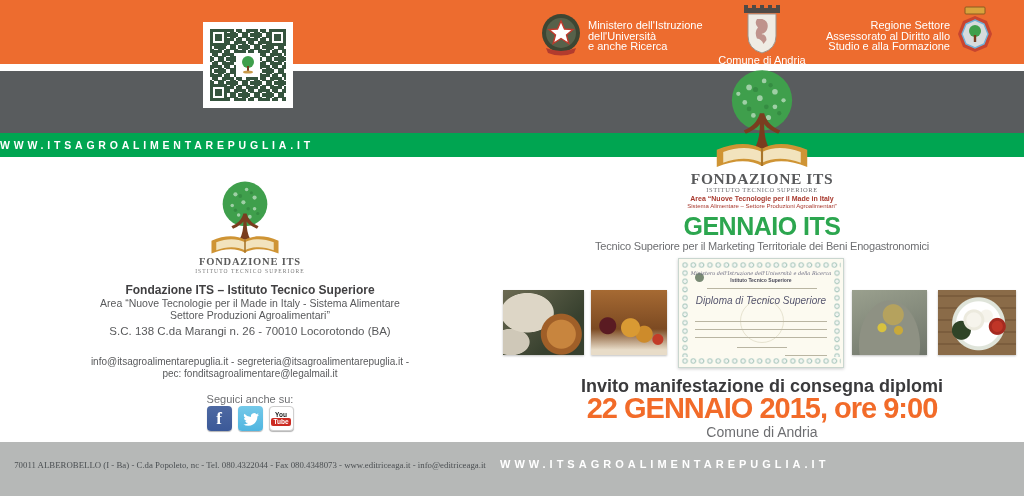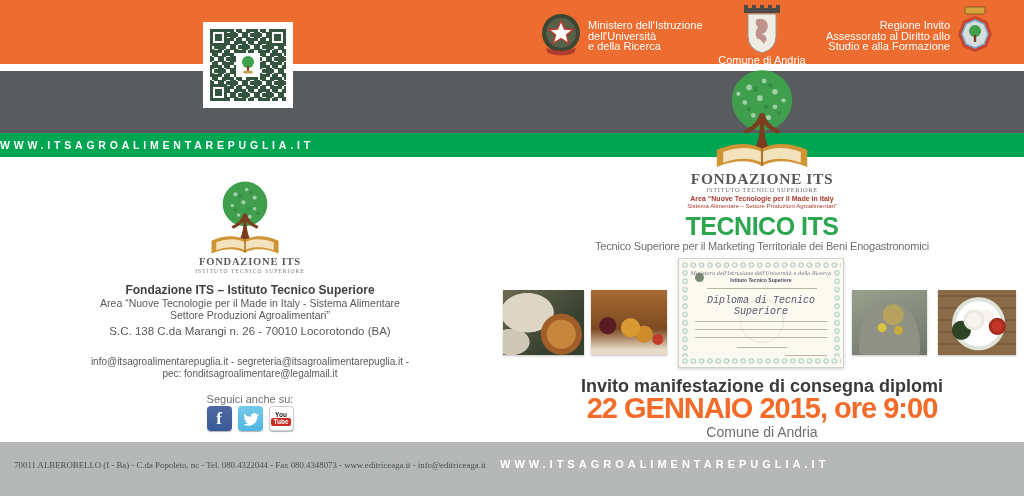--- a/index.html
+++ b/index.html
@@ -112,21 +112,21 @@
     background:radial-gradient(circle at 4px 4px, #f1f5f1 1.4px, #a9c6ba 2px, #d8e5de 2.8px, rgba(0,0,0,0) 3.4px) 0 0/8px 8.3px repeat;}
   .cert-line{position:absolute;height:1px;background:#b9b5a2;}
   .cert-watermark{position:absolute;left:61px;top:40px;width:44px;height:44px;border-radius:50%;
     border:1px solid #ddd8c2;opacity:.7;}
   .cert-seal{position:absolute;left:16px;top:14px;width:9px;height:9px;border-radius:50%;background:#61765e;opacity:.85;}
   .cert-t1{position:absolute;left:0;right:0;top:11px;text-align:center;font-size:5px;
     font-style:italic;font-family:"DejaVu Serif",serif;color:#6a6a80;}
   .cert-t2{position:absolute;left:0;right:0;top:18px;text-align:center;font-size:5px;
     font-weight:bold;color:#4a4a5a;}
   .cert-title{position:absolute;left:0;right:0;top:36px;text-align:center;font-size:10px;
-    font-style:italic;font-family:Liberation Mono, monospace;color:#55556e;}
+    font-style:italic;font-family:Liberation Sans, sans-serif;color:#55556e;}
   
   .f-name{top:448px;font-size:9.5px;font-weight:bold;color:#44484a;}
   .f-details{top:460px;font-size:8.8px;color:#4b4f52;}
 </style>
 </head>
 <body>
 
 <div class="canvas">
 
   <div class="band band-orange"></div>
@@ -136,32 +136,32 @@
 
   <svg class="emblem" style="left:540px;top:11px;" width="42" height="48" viewBox="0 0 42 48">
     <circle cx="21" cy="22" r="19" fill="#3d4633"></circle>
     <circle cx="21" cy="22" r="15" fill="#57614a"></circle>
     <polygon points="21,10 24.5,18 33,18.5 26.5,24 28.8,32.5 21,27.5 13.2,32.5 15.5,24 9,18.5 17.5,18" fill="#ffffff" stroke="#c0392b" stroke-width="1.4"></polygon>
     <path d="M6 37 Q21 43 36 37 L34 42 Q21 47 8 42 Z" fill="#b23b2e"></path>
   </svg>
   <div class="hdr-text ministry-text">
     <div>Ministero dell'Istruzione</div>
     <div>dell'Università</div>
-    <div>e della Ricerca</div>
+    <div>e anche Ricerca</div>
   </div>
 
   <svg class="emblem" style="left:740px;top:3px;" width="44" height="52" viewBox="0 0 44 52">
     <path d="M4 10 V2 h4 v3 h4 V2 h4 v3 h4 V2 h4 v3 h4 V2 h4 v3 h4 V2 h4 v8 Z" fill="#4f4a46"></path>
     <path d="M8 11 h28 v22 q0 13 -14 17 q-14 -4 -14 -17 Z" fill="#efece4" stroke="#9b938b" stroke-width="1"></path>
     <path d="M22 16 q7 2 5.5 9 q-1 5 -6 6 q5 1 5 6 l-3 4 q-2 -5 -6.5 -5.5 q-3 -7 1 -11 q-4 -4 -1 -8.5 Z" fill="#b98a82" opacity=".9"></path>
   </svg>
   <div class="hdr-text comune-label">Comune di Andria</div>
 
   <div class="hdr-text regione-text">
-    <div>Regione Invito</div>
+    <div>Regione Settore</div>
     <div>Assessorato al Diritto allo</div>
     <div>Studio e alla Formazione</div>
   </div>
   <svg class="emblem" style="left:956px;top:5px;" width="38" height="56" viewBox="0 0 38 56">
     <rect x="9" y="2" width="20" height="7" rx="1" fill="#d9a33c" stroke="#8a5a20" stroke-width="1"></rect>
     <polygon points="19,11 31,16 36,29 31,42 19,47 7,42 2,29 7,16" fill="#c8452f"></polygon>
     <polygon points="19,15 28,19 32,29 28,39 19,43 10,39 6,29 10,19" fill="#d7dcdd" stroke="#6fb0d8" stroke-width="1.4"></polygon>
     <circle cx="19" cy="26" r="6" fill="#3f9f4c"></circle>
     <rect x="17.8" y="30" width="2.4" height="7" fill="#7a3d1f"></rect>
   </svg>
@@ -263,21 +263,21 @@
         <div class="yt-bot">Tube</div>
       </div>
     </div>
   </div>
 
   <div class="right-col">
     <div class="ctr serif r-logo-title">FONDAZIONE ITS</div>
     <div class="ctr serif r-logo-sub">ISTITUTO TECNICO SUPERIORE</div>
     <div class="ctr r-area1">Area “Nuove Tecnologie per il Made in Italy</div>
     <div class="ctr r-area2">Sistema Alimentare – Settore Produzioni Agroalimentari”</div>
-    <div class="ctr r-diploma">TECNICO ITS</div>
+    <div class="ctr r-diploma">GENNAIO ITS</div>
     <div class="ctr r-subtitle">Tecnico Superiore per il Marketing Territoriale dei Beni Enogastronomici</div>
     <div class="ctr r-invito">Invito manifestazione di consegna diplomi</div>
     <div class="ctr r-date">22 GENNAIO 2015, ore 9:00</div>
     <div class="ctr r-loc">Comune di Andria</div>
   </div>
 
   <div class="photo photo1"></div>
   <div class="photo photo2"></div>
   <div class="photo photo3"></div>
   <div class="photo photo4"></div>

